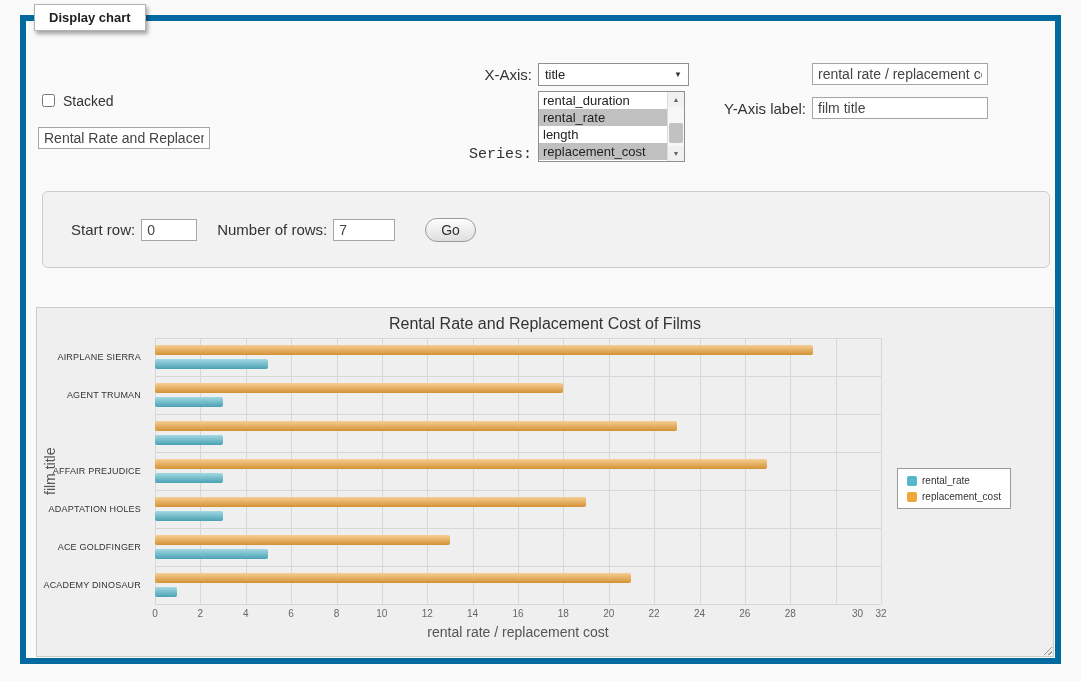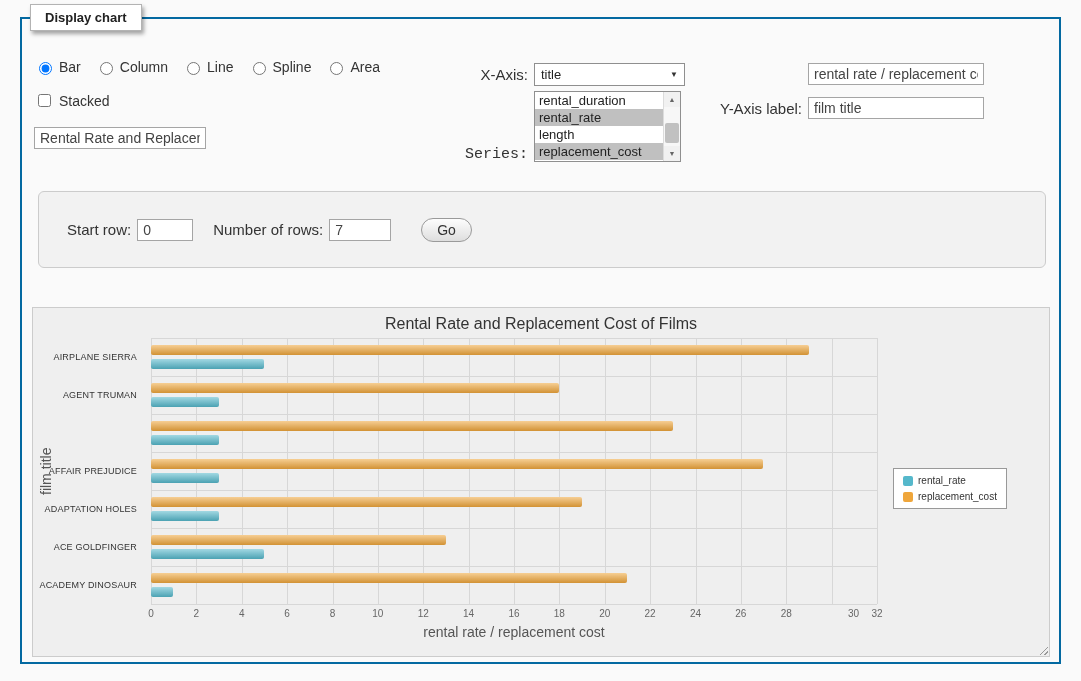--- a/index.html
+++ b/index.html
@@ -5,21 +5,21 @@
   * { box-sizing: border-box; }
   html,body { margin:0; padding:0; }
   body {
     font-family: "Liberation Sans", sans-serif;
     background:#fafafa; color:#333;
   }
   .page { position:relative; width:1081px; height:681px; overflow:hidden; }
 
   fieldset.main {
     position:absolute; left:20px; top:4px; width:1041px; height:660px;
-    border:2px solid #0369a1; margin:0; padding:0; background:transparent;
+    border:6px solid #0369a1; margin:0; padding:0; background:transparent;
   }
   fieldset.main > legend {
     margin-left:8px; background:#fff; border:1px solid #b3b3b3;
     padding:5px 14px; font-size:13px; font-weight:bold; color:#222;
     box-shadow:2px 3px 4px rgba(0,0,0,0.35);
   }
   .fs-inner { position:relative; width:100%; height:100%; }
 
   
   .radios { position:absolute; left:12px; top:28px; display:flex; gap:14px; align-items:center; font-size:14px; }
@@ -117,42 +117,20 @@
   }
 </style>
 </head>
 <body>
 
 <div class="page">
   <fieldset class="main">
     <legend>Display chart</legend>
     <div class="fs-inner">
 
-      <div class="radios" id="chart-type-radios">
-          <label class="radio-item">
-            <input type="radio" name="charttype" checked="" style="">
-            <span>Bar</span>
-          </label>
-          <label class="radio-item">
-            <input type="radio" name="charttype" style="">
-            <span>Column</span>
-          </label>
-          <label class="radio-item">
-            <input type="radio" name="charttype" style="">
-            <span>Line</span>
-          </label>
-          <label class="radio-item">
-            <input type="radio" name="charttype" style="">
-            <span>Spline</span>
-          </label>
-          <label class="radio-item">
-            <input type="radio" name="charttype" style="">
-            <span>Area</span>
-          </label>
-        </div>
 
       <div class="stacked-row">
         <input type="checkbox" id="stacked-cb" style="">
         <span>Stacked</span>
       </div>
 
       <input type="text" id="title-input" value="Rental Rate and Replacement Cost of Films" style="">
 
       <div class="field-label lbl-xaxis">X-Axis:</div>
       <div class="select">

